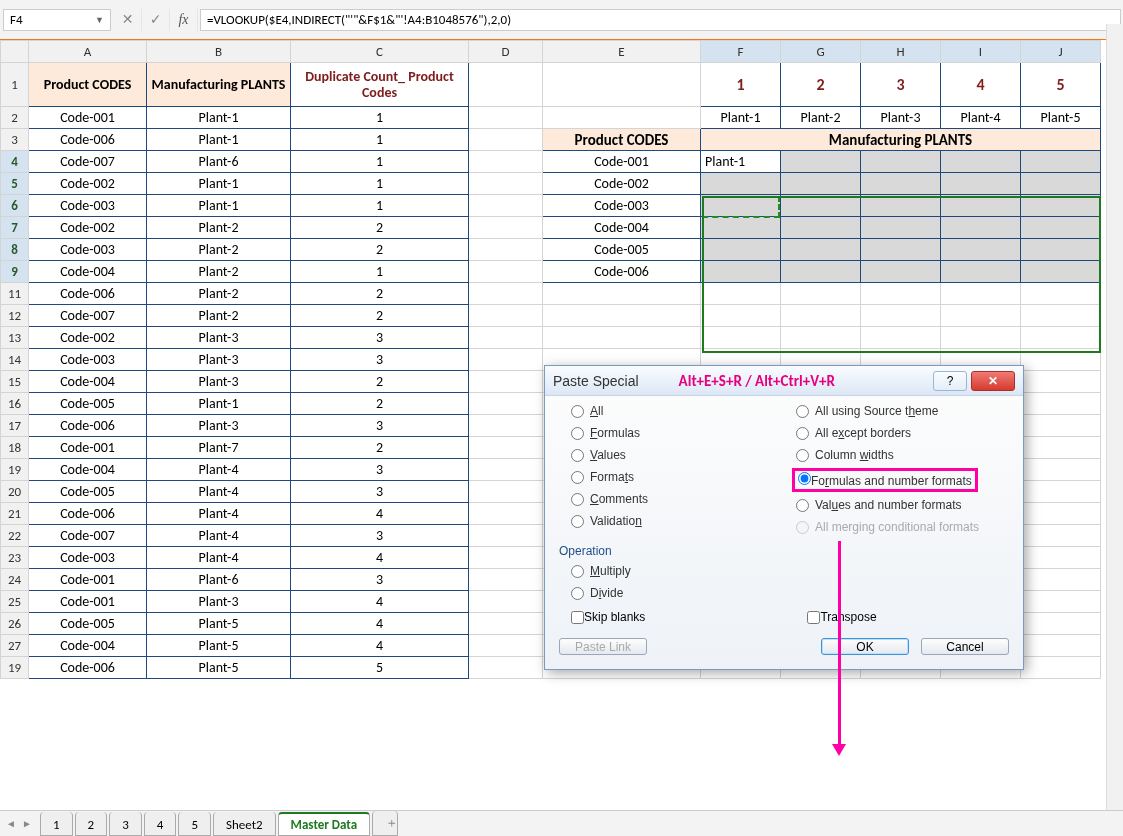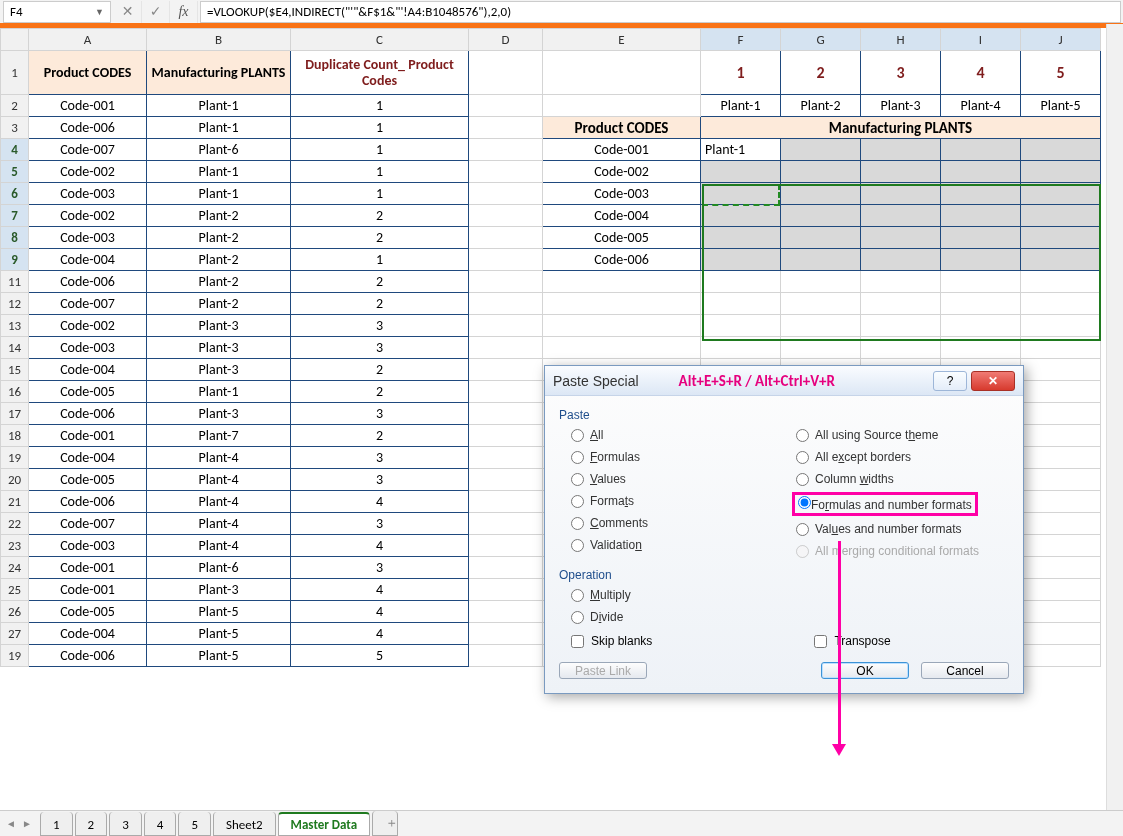--- a/index.html
+++ b/index.html
@@ -1,19 +1,19 @@
 <!DOCTYPE html>
 <html><head>
 <meta charset="utf-8">
 <style>
 * { box-sizing: border-box; margin: 0; padding: 0; }
 body { font-family: Calibri, Arial, sans-serif; font-size: 14px; background: #fff; width: 1123px; height: 836px; overflow: hidden; position: relative; }
 
 
-.formula-row { display: flex; align-items: center; height: 28px; border-bottom: 5px solid #f97316; background: #f3f3f3; }
+.formula-row { display: flex; align-items: center; height: 40px; border-bottom: 1px solid #f97316; background: #f3f3f3; }
 .name-box { width: 108px; height: 22px; background: #fff; border: 1px solid #ccc; margin: 1px 3px; display: flex; align-items: center; padding: 0 6px; font-size: 13px; }
 .name-box .dd { margin-left: auto; color: #666; font-size: 9px; }
 .fb-btn { width: 28px; height: 22px; display: flex; align-items: center; justify-content: center; color: #888; border-right: 1px solid #e5e5e5; }
 .fx { font-style: italic; font-family: "Times New Roman", serif; color: #555; }
 .formula-input { flex: 1; height: 22px; background: #fff; border: 1px solid #ccc; margin: 1px 2px; padding: 0 6px; font-size: 13px; display: flex; align-items: center; }
 
 
 .grid-wrap { position: relative; }
 table.grid { border-collapse: collapse; table-layout: fixed; }
 table.grid th, table.grid td { border: 1px solid #d4d4d4; font-size: 14px; height: 22px; padding: 0 4px; overflow: hidden; white-space: nowrap; }
@@ -61,21 +61,21 @@
 .dlg-wbtn.close { background: linear-gradient(#f07a74,#d73a2e); color: #fff; border-color: #a83026; width: 44px; font-weight: bold; }
 .dlg-body { padding: 8px 14px 14px; }
 .group-label { color: #1f4e8c; font-size: 12px; margin: 4px 0 6px; }
 .radio-cols { display: flex; }
 .radio-col { flex: 1; display: flex; flex-direction: column; gap: 8px; padding-left: 12px; }
 .radio-row { display: flex; align-items: center; gap: 6px; color: #333; }
 .radio-row.disabled { color: #aaa; }
 .radio-row input { margin: 0; }
 .radio-row u { text-decoration: underline; }
 .hl-pink { border: 3px solid #ff00a6; padding: 1px 3px; margin: -2px -4px; }
-.chk-row { display: flex; align-items: center; gap: 7px; margin-top: 10px; padding-left: 12px; justify-content: space-between; }
+.chk-row { display: flex; align-items: center; gap: 0; margin-top: 10px; padding-left: 12px; justify-content: space-between; }
 .dlg-buttons { display: flex; gap: 12px; justify-content: flex-end; margin-top: 14px; }
 .dlg-btn { width: 88px; height: 17px; border: 1px solid #9aa7b8; background: linear-gradient(#fdfdfd,#e5e9ef); border-radius: 3px; font-size: 12px; }
 .dlg-btn.ok { border: 1px solid #3d93d6; box-shadow: 0 0 0 1px #bde0ff inset; }
 .dlg-btn.disabled { color: #aaa; }
 
 
 .arrow-line { position: absolute; width: 3px; background: #ff00a6; }
 .arrow-head { position: absolute; width: 0; height: 0; border-left: 7px solid transparent; border-right: 7px solid transparent; border-top: 12px solid #ff00a6; }
 
 .scroll-v { position: absolute; right: 0; top: 24px; bottom: 26px; width: 17px; background: #f1f1f1; border-left: 1px solid #ddd; }
@@ -493,21 +493,20 @@
 <div class="dialog">
   <div class="dlg-titlebar">
     <span class="dlg-title">Paste Special</span>
     <span class="dlg-shortcut">Alt+E+S+R  / Alt+Ctrl+V+R</span>
     <div class="dlg-wbtns">
       <div class="dlg-wbtn">?</div>
       <div class="dlg-wbtn close">✕</div>
     </div>
   </div>
   <div class="dlg-body">
-    <div class="group-label">Paste</div>
     <div class="radio-cols">
       <div class="radio-col" id="pasteLeft">
           <label class="radio-row">
             <input type="radio" name="paste" style="">
             <span><u>A</u>ll</span>
           </label>
           <label class="radio-row">
             <input type="radio" name="paste" style="">
             <span><u>F</u>ormulas</span>
           </label>

